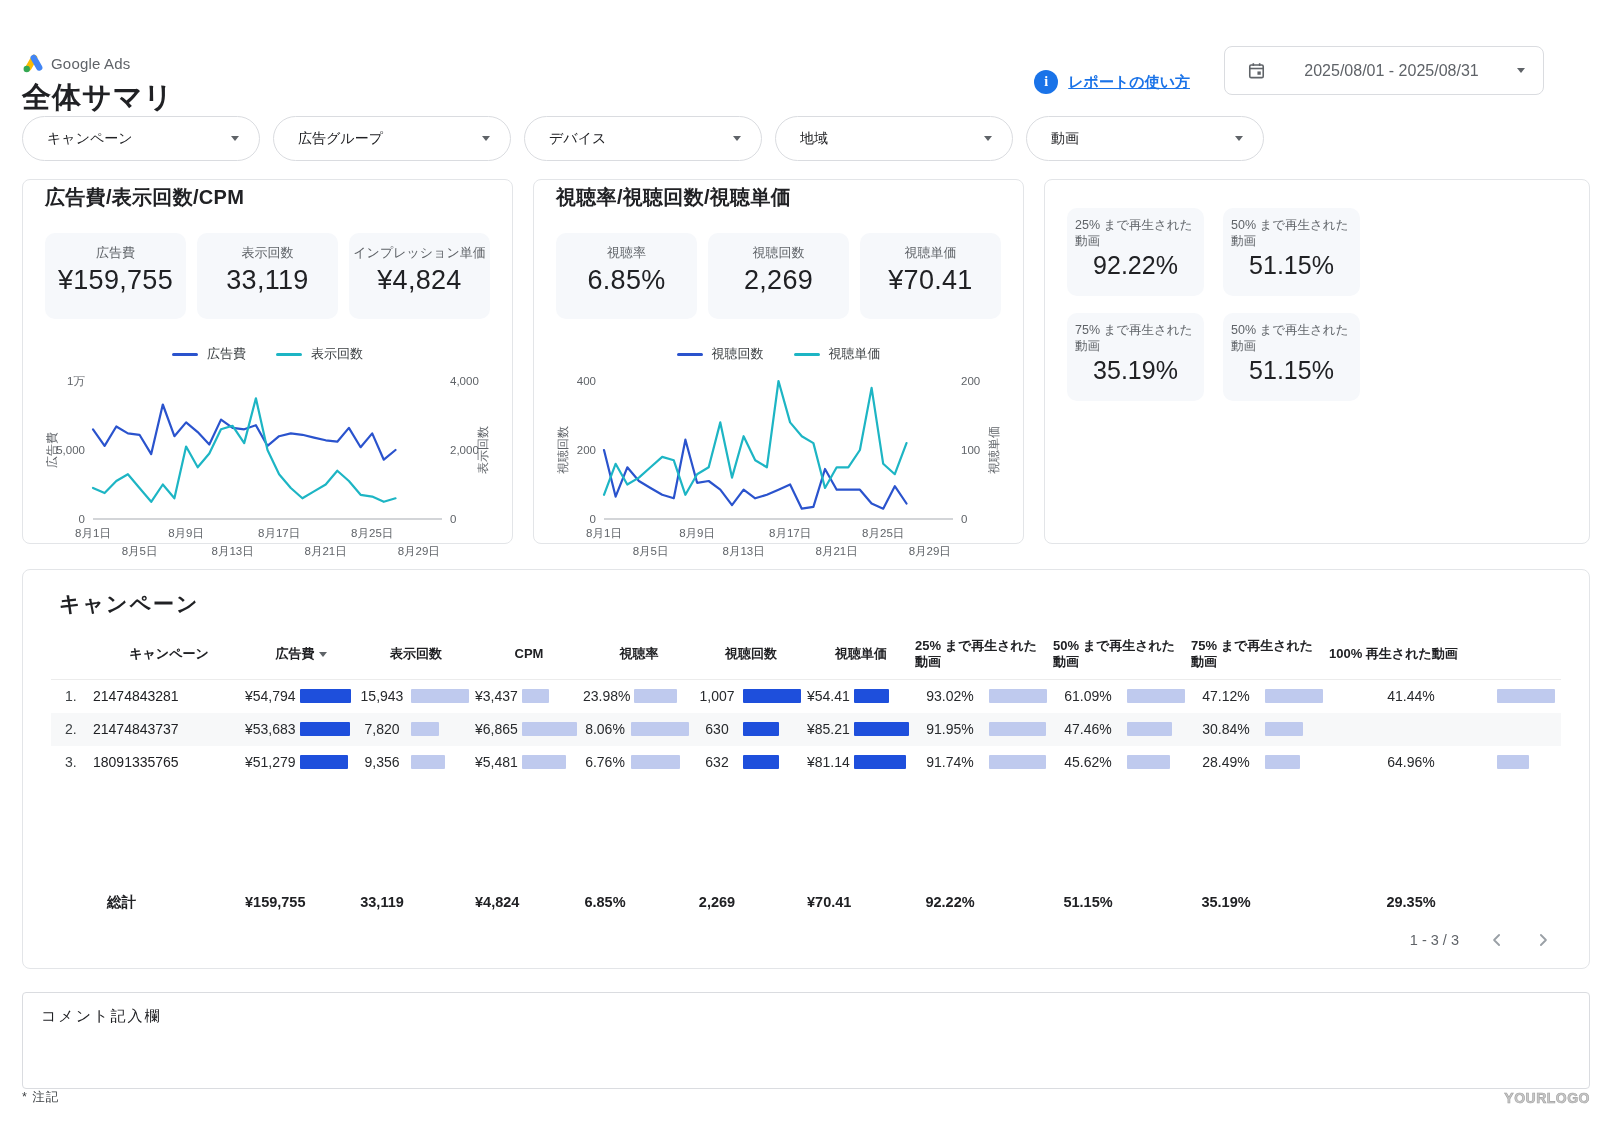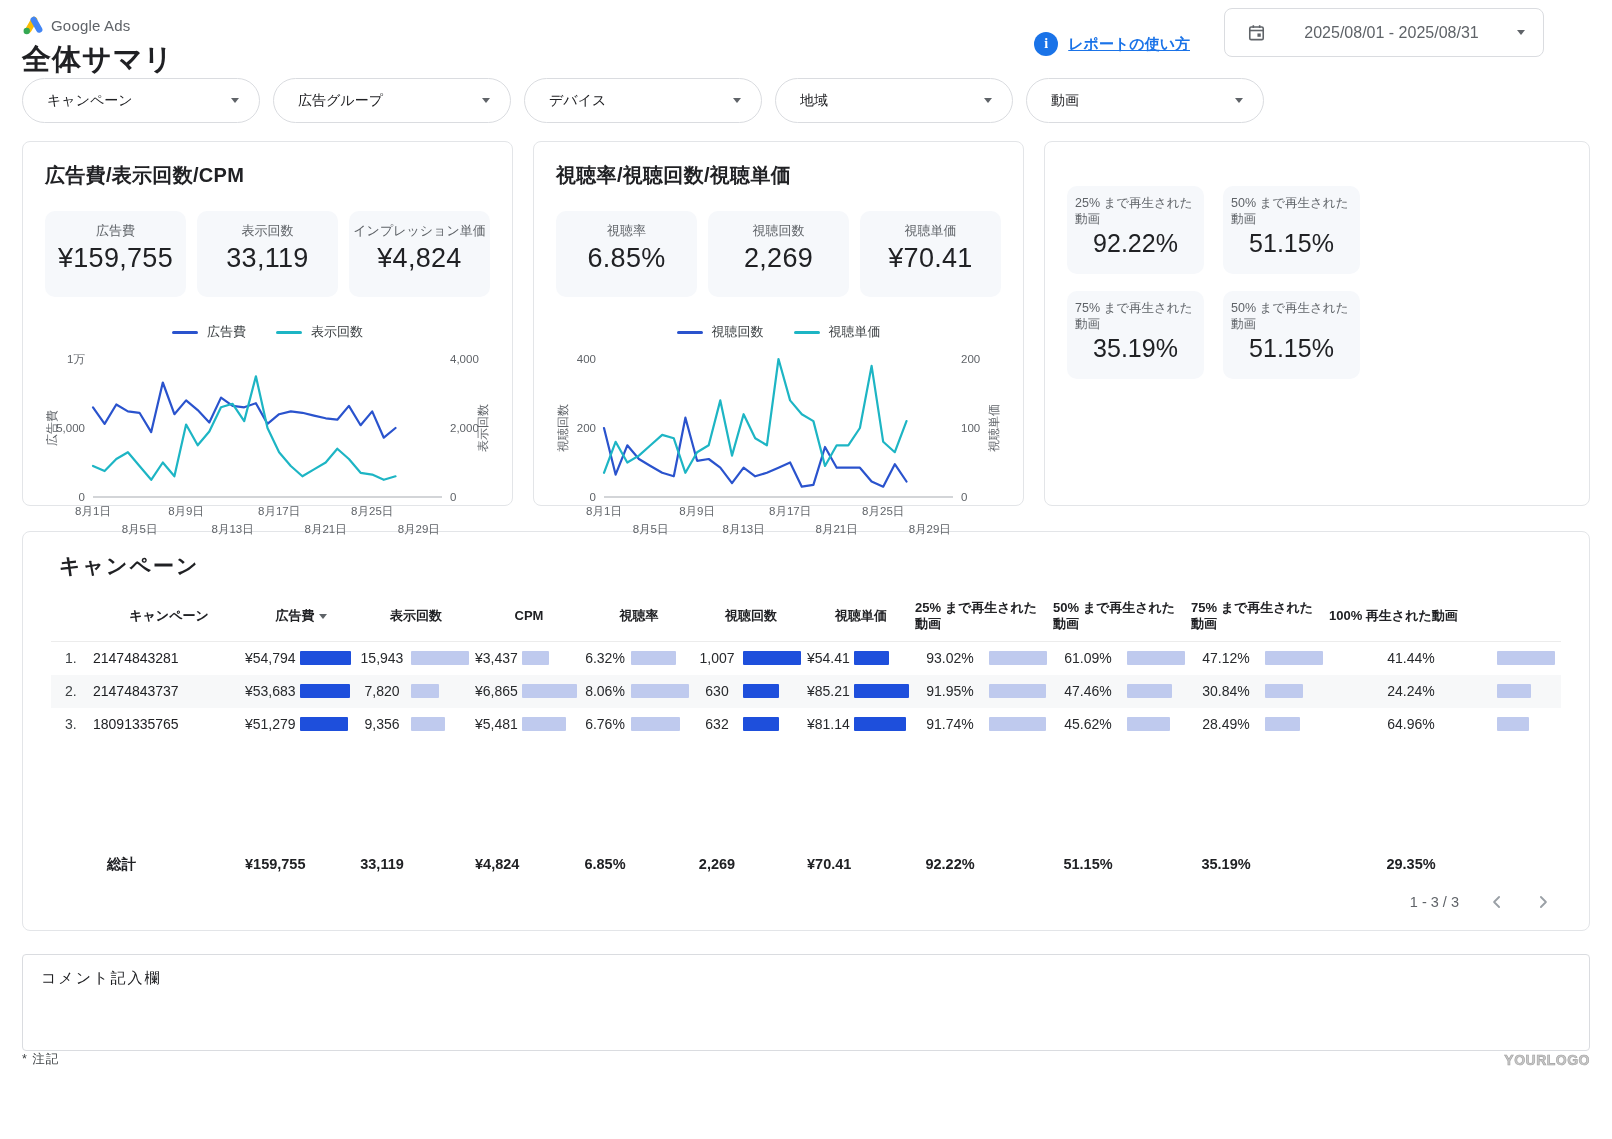--- a/index.html
+++ b/index.html
@@ -4,21 +4,21 @@
 <style>
   * { margin:0; padding:0; box-sizing:border-box; }
   html,body { background:#fff; }
   body {
     width:1612px; height:1139px; position:relative; overflow:hidden;
     font-family:"Liberation Sans","DejaVu Sans",sans-serif; color:#202124;
   }
   .page { padding:0 22px; }
 
   
-  .topbar { position:relative; padding-top:14px; height:78px; }
+  .topbar { position:relative; padding-top:14px; height:78px;margin-top:38px; }
   .logo-row { display:flex; align-items:center; gap:7px; }
   .logo-row svg { display:block; }
   .logo-text { font-size:15px; color:#5f6368; letter-spacing:.2px; }
   .page-title { font-size:29px; font-weight:700; margin-top:4px; letter-spacing:1px; }
   .help { position:absolute; right:400px; top:32px; display:flex; align-items:center; gap:10px; }
   .info-badge { width:24px; height:24px; border-radius:50%; background:#1a73e8; color:#fff;
     font-size:14px; font-weight:700; display:flex; align-items:center; justify-content:center;
     font-family:"Liberation Serif",serif; }
   .help a { color:#1a73e8; font-size:15px; font-weight:700; text-decoration:underline; }
   .date-picker { position:absolute; right:46px; top:8px; width:320px; height:49px;
@@ -30,21 +30,21 @@
     border-top:5.5px solid #5f6368; }
 
   
   .filters { display:flex; gap:13px; margin-top:0px; }
   .pill { width:238px; height:45px; border:1px solid #dadce0; border-radius:23px; background:#fff;
     display:flex; align-items:center; justify-content:space-between; padding:0 20px 0 24px;
     font-size:14px; color:#202124; cursor:pointer; }
 
   
   .cards { display:grid; grid-template-columns:491px 491px 546px; gap:20px; margin-top:18px; }
-  .card { background:#fff; border:1px solid #e3e5e8; border-radius:8px; padding:20px 22px;
+  .card { background:#fff; border:1px solid #e3e5e8; border-radius:8px; padding:4px 22px;
     height:365px; position:relative; }
   .card-title { font-size:20px; font-weight:700; letter-spacing:.3px; }
   .tiles { display:flex; gap:11px; margin-top:22px; }
   .tile { flex:1; height:86px; background:#f6f8fb; border-radius:10px; text-align:center; padding-top:11px; }
   .tile .t-label { font-size:13px; color:#5f6368; }
   .tile .t-value { font-size:27px; color:#202124; margin-top:3px; letter-spacing:.3px; }
   .tiles4 { display:grid; grid-template-columns:137px 137px; gap:17px 19px; margin-top:24px; }
   .tile4 { height:88px; background:#f6f8fb; border-radius:10px; padding:10px 8px 0 8px; }
   .tile4 .t-label { font-size:12.5px; color:#5f6368; line-height:1.25; }
   .tile4 .t-value { font-size:25px; color:#202124; text-align:center; margin-top:2px; }
@@ -306,21 +306,21 @@
               <span class="bar" style="width: 100%; background: rgb(191, 202, 238);"></span>
             </span>
           </div>
           <div class="cell">
             <span class="val">¥3,437</span>
             <span class="barbox">
               <span class="bar" style="width: 50.1%; background: rgb(191, 202, 238);"></span>
             </span>
           </div>
           <div class="cell">
-            <span class="val">6.32%</span>
+            <span class="val">23.98%</span>
             <span class="barbox">
               <span class="bar" style="width: 78.4%; background: rgb(191, 202, 238);"></span>
             </span>
           </div>
           <div class="cell">
             <span class="val">1,007</span>
             <span class="barbox">
               <span class="bar" style="width: 100%; background: rgb(30, 79, 220);"></span>
             </span>
           </div>
@@ -403,26 +403,20 @@
           <div class="cell">
             <span class="val">47.46%</span>
             <span class="barbox">
               <span class="bar" style="width: 77.7%; background: rgb(191, 202, 238);"></span>
             </span>
           </div>
           <div class="cell">
             <span class="val">30.84%</span>
             <span class="barbox">
               <span class="bar" style="width: 65.4%; background: rgb(191, 202, 238);"></span>
-            </span>
-          </div>
-          <div class="cell">
-            <span class="val">24.24%</span>
-            <span class="barbox">
-              <span class="bar" style="width: 58.5%; background: rgb(191, 202, 238);"></span>
             </span>
           </div>
         </div>
         <div class="grid-row trow">
           <div class="td-num">3.</div>
           <div class="td-name">18091335765</div>
           <div class="cell">
             <span class="val">¥51,279</span>
             <span class="barbox">
               <span class="bar" style="width: 93.6%; background: rgb(30, 79, 220);"></span>

